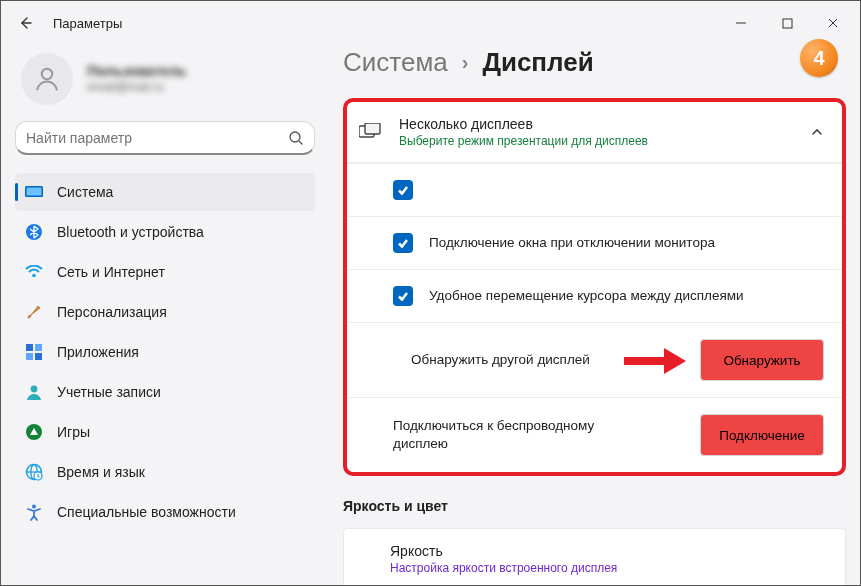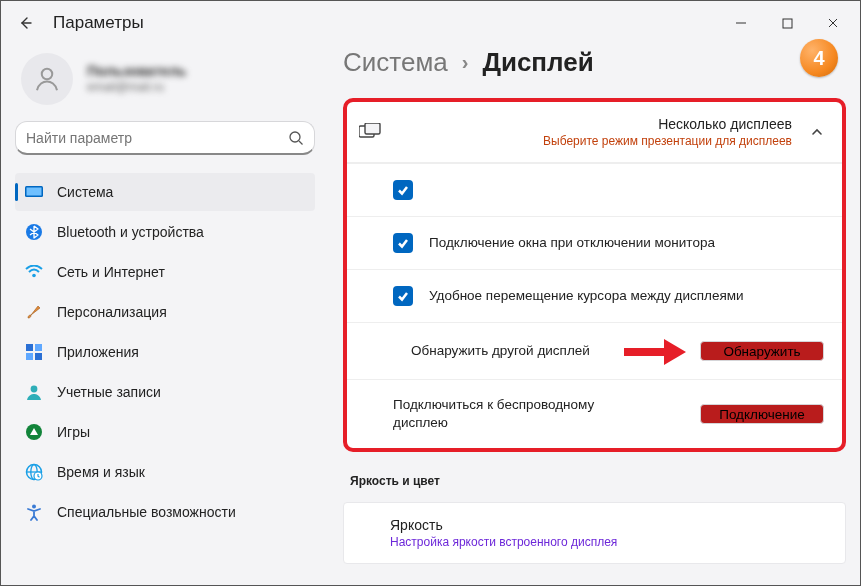--- a/index.html
+++ b/index.html
@@ -17,21 +17,21 @@
   
   .titlebar {
     display: flex; align-items: center; height: 44px;
     padding: 0 4px 0 8px;
     background: #f4f4f6;
   }
   .titlebar .back {
     width: 32px; height: 32px; display: grid; place-items: center;
     border-radius: 4px; cursor: pointer;
   }
-  .titlebar .title { margin-left: 12px; font-size: 17px; }
+  .titlebar .title { margin-left: 12px; font-size: 13px; }
   .win-controls { margin-left: auto; display: flex; }
   .win-controls div { width: 46px; height: 40px; display: grid; place-items: center; color: #444; }
   .content-row { display: flex; padding: 0 14px; gap: 28px; height: calc(100% - 44px); }
   
   .sidebar { width: 300px; flex: none; display: flex; flex-direction: column; }
   .account { display: flex; align-items: center; gap: 14px; padding: 8px 6px 16px; }
   .avatar {
     width: 52px; height: 52px; border-radius: 50%;
     background: #e8e8ec; display: grid; place-items: center; color: #777;
   }
@@ -67,55 +67,54 @@
   .breadcrumb .root { color: #777; font-weight: 500; }
   .breadcrumb .chev { color: #888; font-size: 20px; }
   
   .panel {
     border: 4px solid #e61e28; border-radius: 10px;
     background: #fff;
   }
   .panel-header {
     display: flex; align-items: center; gap: 18px; padding: 14px 18px 14px 12px;
     border-bottom: 1px solid #eee;
-    text-align: right;
   }
   .panel-header .titleblock { flex: 1; }
   .panel-header .t1 { font-size: 14px; }
-  .panel-header .t2 { font-size: 12px; color: #c2410c; margin-top: 2px; }
+  .panel-header .t2 { font-size: 12px; color: #15803d; margin-top: 2px; }
   .panel-row {
     display: flex; align-items: center; gap: 16px;
     padding: 16px 18px 16px 46px; border-top: 1px solid #eee;
   }
   .panel-row:first-of-type { border-top: none; }
   .checkbox {
     width: 20px; height: 20px; background: #0067c0; border-radius: 4px;
     display: grid; place-items: center; flex: none;
   }
   .checkbox svg { stroke: #fff; stroke-width: 2.5; fill: none; }
   .row-label { flex: 1; font-size: 13.5px; line-height: 1.35; }
   .row-action-btn {
-    height: 20px; padding: 0 18px; background: #b91c1c;
+    height: 42px; padding: 0 18px; background: #ef4444;
     border: 1px solid #d5d5d8; border-radius: 4px; font-size: 13.5px;
     cursor: pointer; min-width: 124px;
   }
   .arrow {
     width: 60px; height: 24px; position: relative; flex: none;
   }
   .arrow::before {
     content: ""; position: absolute; left: 0; top: 9px; width: 44px; height: 8px;
     background: #e61e28;
   }
   .arrow::after {
     content: ""; position: absolute; right: -2px; top: 0;
     border-left: 22px solid #e61e28;
     border-top: 13px solid transparent;
     border-bottom: 13px solid transparent;
   }
-  .section-title { font-size: 12px; font-weight: 600; margin: 22px 0 14px 7px; }
+  .section-title { font-size: 14px; font-weight: 600; margin: 22px 0 14px 0; }
   .card {
     background: #fff; border: 1px solid #e8e8eb; border-radius: 4px;
     padding: 14px 18px 14px 46px;
   }
   .card .t1 { font-size: 14px; }
   .card .t2 { font-size: 12px; color: #6d28d9; margin-top: 2px; }
   .step-badge {
     position: absolute; top: -6px; right: 8px;
     width: 38px; height: 38px; border-radius: 50%;
     background: radial-gradient(circle at 32% 30%, #ffb36a, #f5871f 62%, #cf6a0a);

